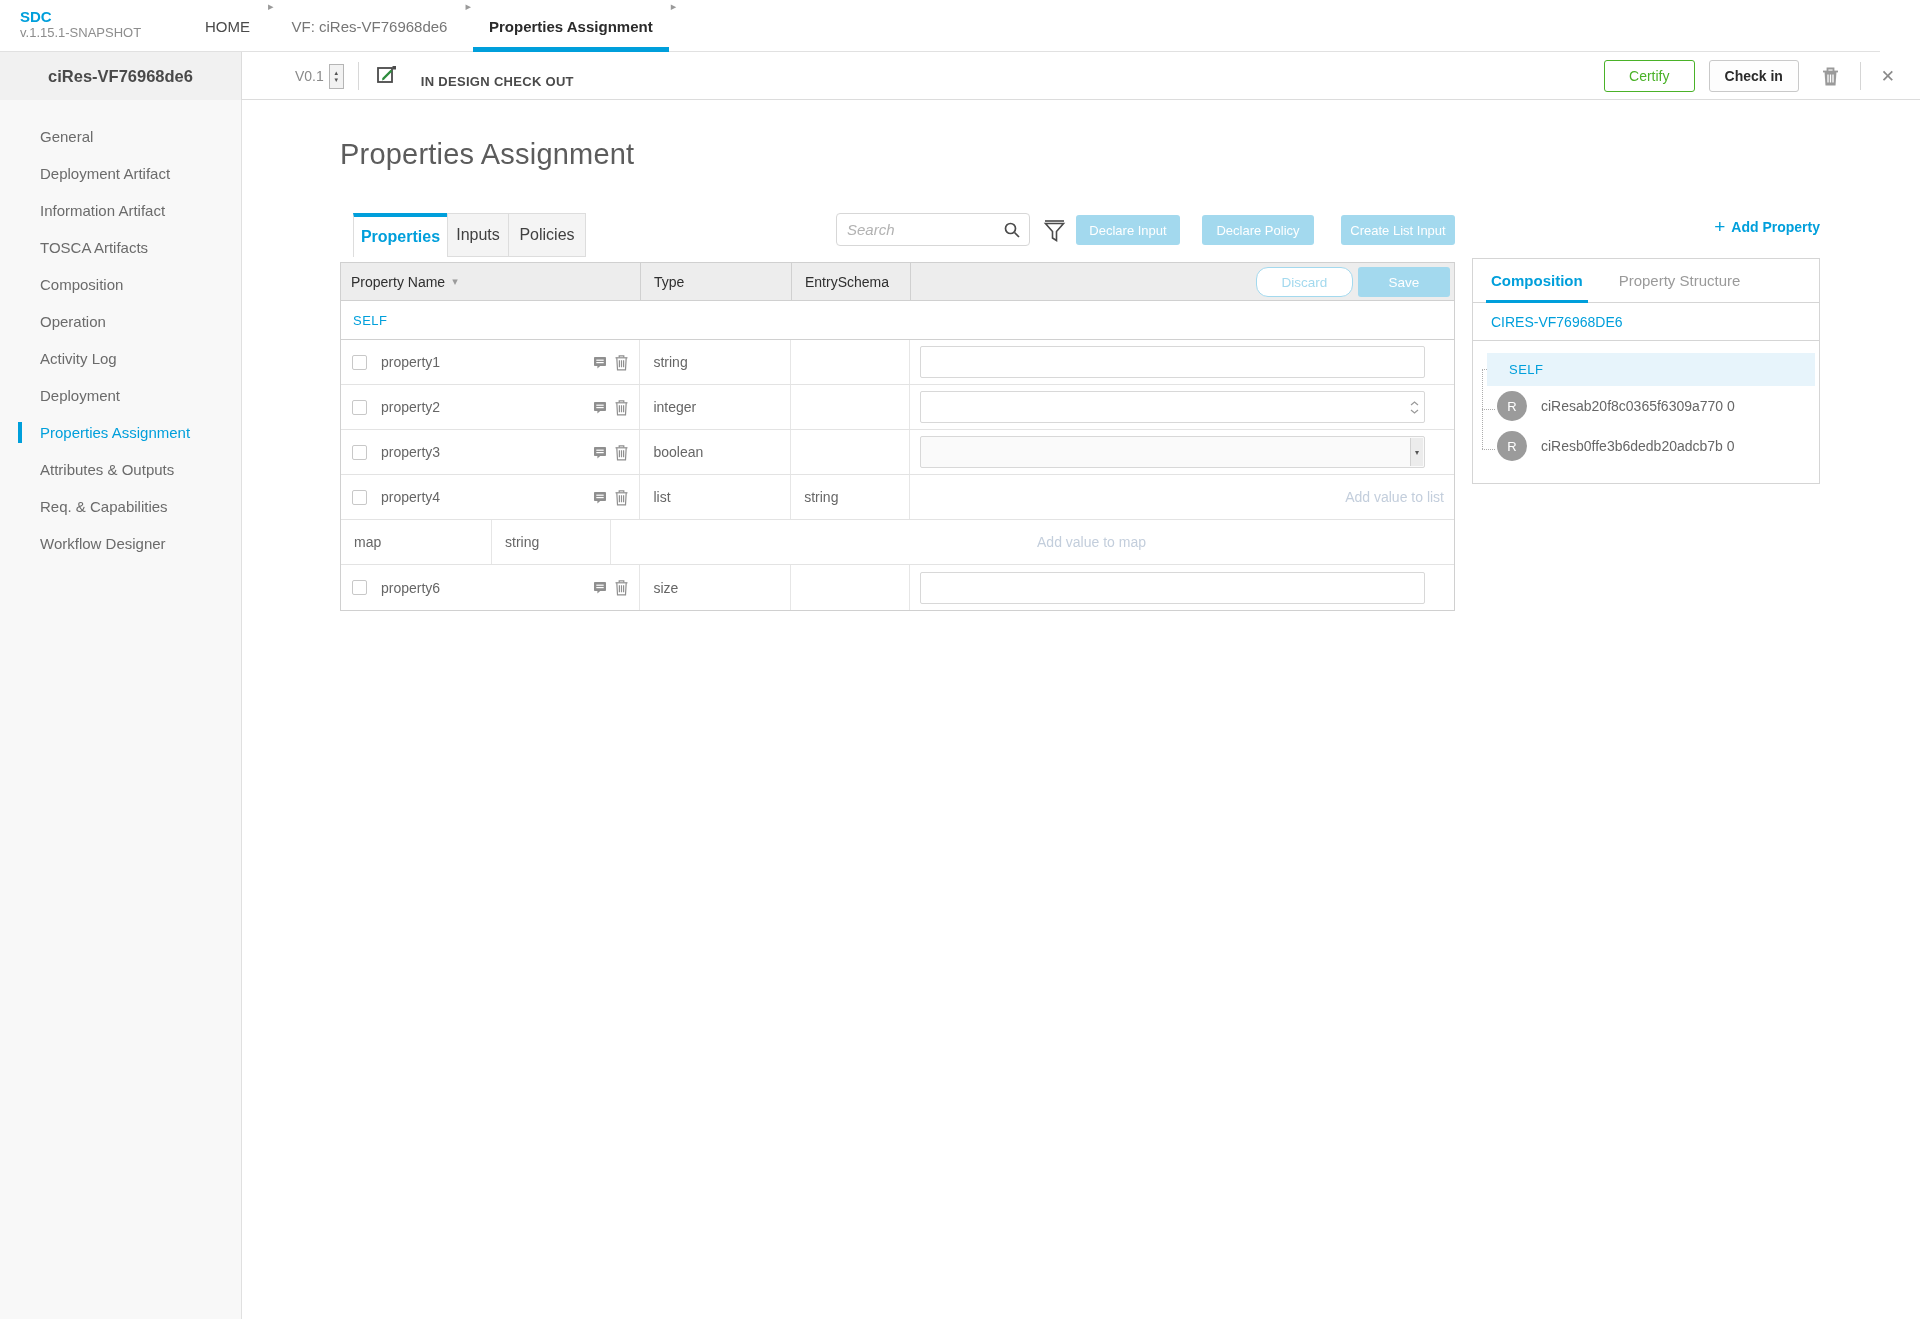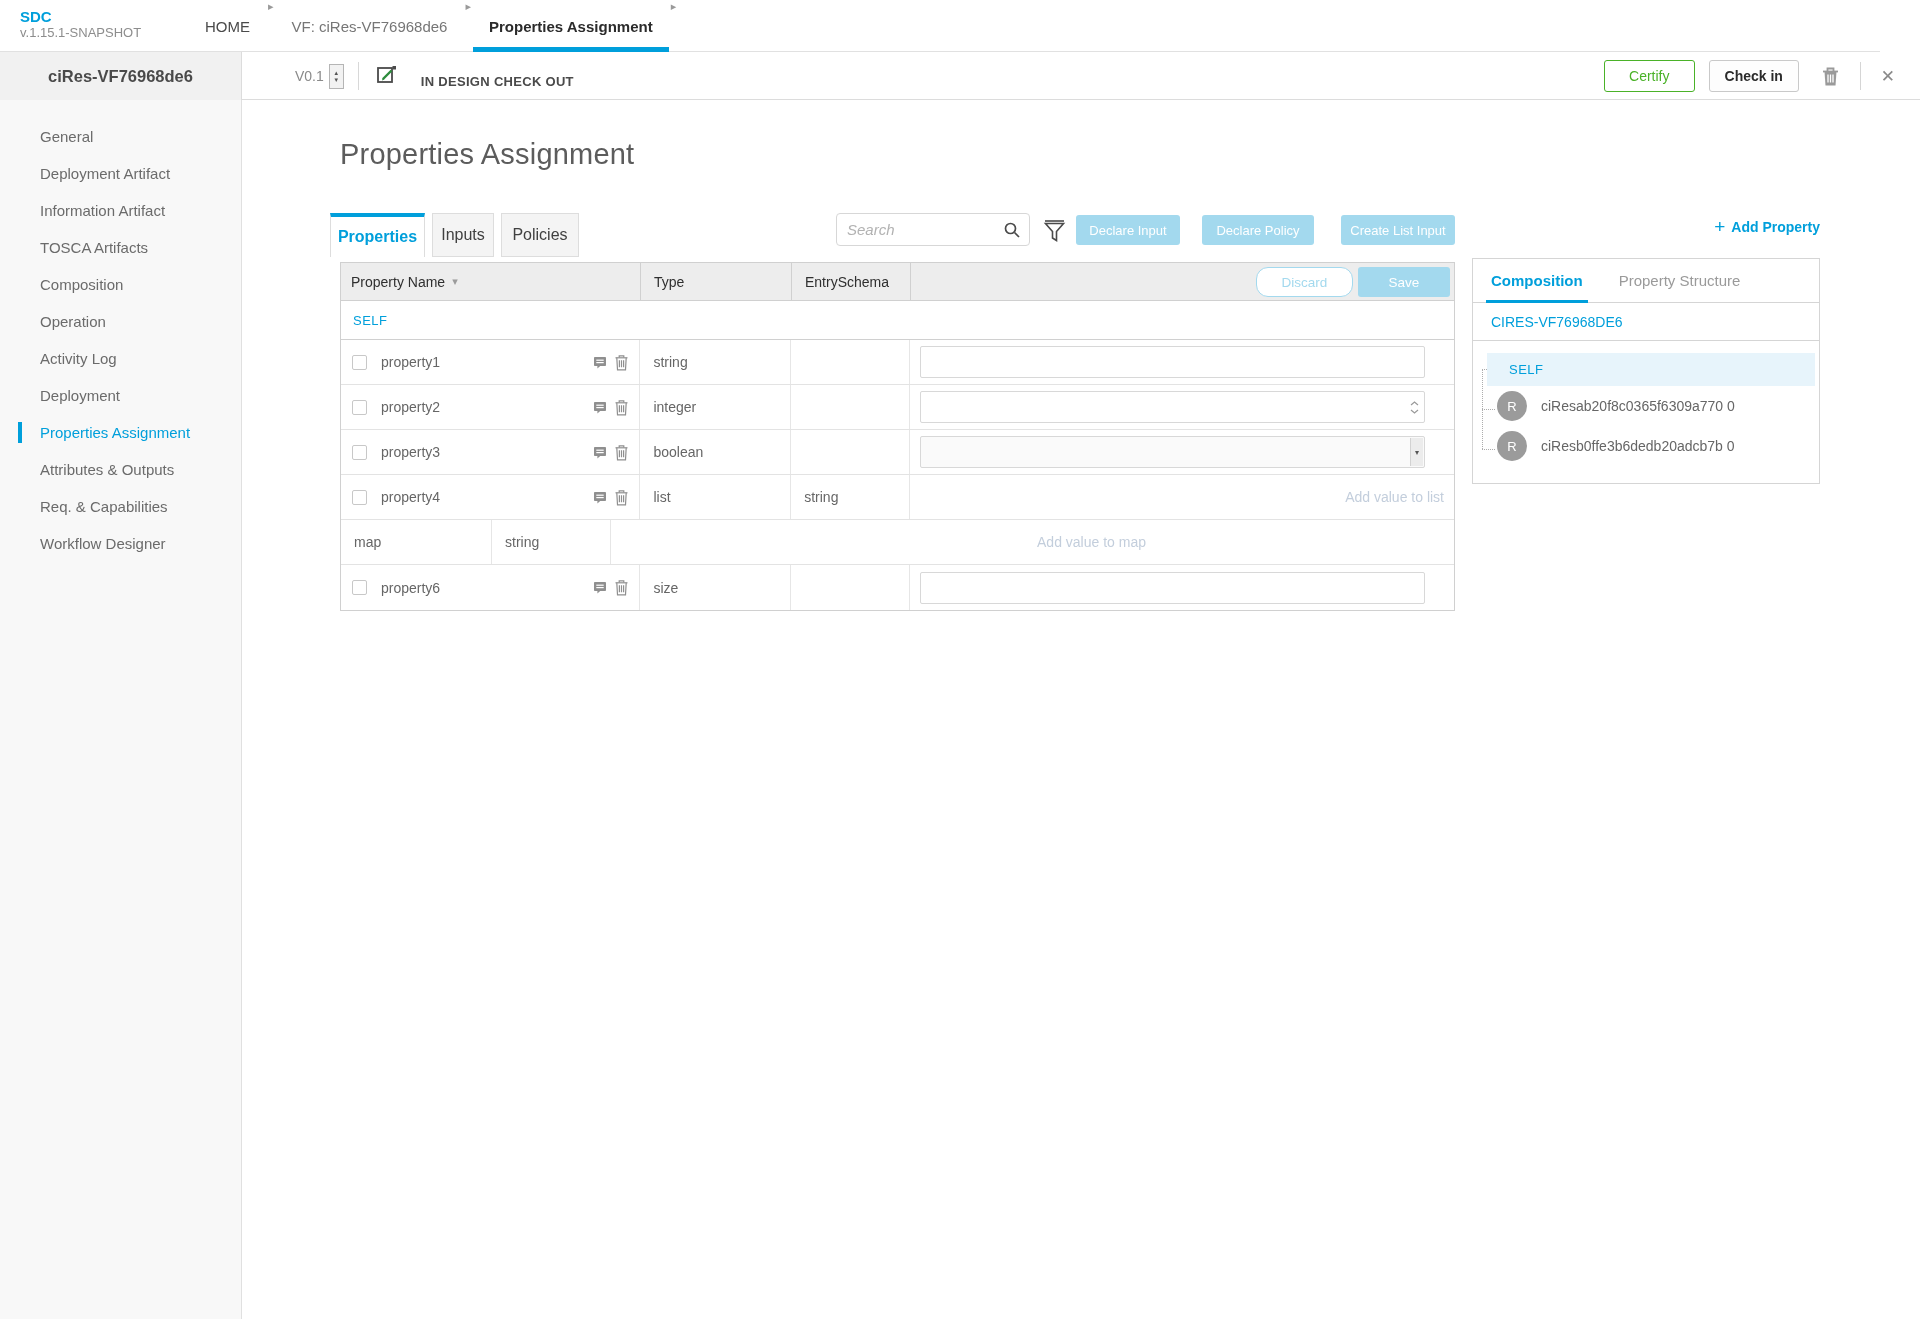--- a/index.html
+++ b/index.html
@@ -45,21 +45,21 @@
   .sidebar { position:absolute; left:0; top:100px; width:242px; bottom:0; background:#f8f8f8; border-right:1px solid #e0e0e0; padding-top:18px; }
   .side-item { position:relative; height:37px; display:flex; align-items:center; padding-left:40px; font-size:15px; color:#6b6b6b; cursor:pointer; }
   .side-item .bar { display:none; }
   .side-item.active { color:#009fdb; }
   .side-item.active .bar { display:block; position:absolute; left:18px; top:8px; width:4px; height:21px; background:#009fdb; }
 
   
   .main { position:absolute; left:242px; top:100px; right:0; bottom:0; background:#fff; }
   .page-title { position:absolute; left:98px; top:38px; font-size:29px; color:#5c5c5c; letter-spacing:.2px; }
 
-  .mtabs { position:absolute; left:88px; top:113px; display:flex;gap:8px; }
+  .mtabs { position:absolute; left:111px; top:113px; display:flex; }
   .mtab { height:44px; display:flex; align-items:center; justify-content:center; font-size:16px; color:#404040;
           background:#f4f4f4; border:1px solid #dddddd; cursor:pointer; }
   .mtab + .mtab { margin-left:-1px; }
   .mtab.active { background:#fff; color:#009fdb; font-weight:bold; border-top:4px solid #009fdb; border-bottom:none; }
   .mtab:nth-child(1) { width:95px; }
   .mtab:nth-child(2) { width:62px; }
   .mtab:nth-child(3) { width:78px; }
 
   .searchbox { position:absolute; left:594px; top:113px; width:194px; height:33px; border:1px solid #d7d7d7; border-radius:4px; background:#fff; }
   .searchbox input { width:100%; height:100%; border:none; outline:none; background:transparent; font-family:inherit;

